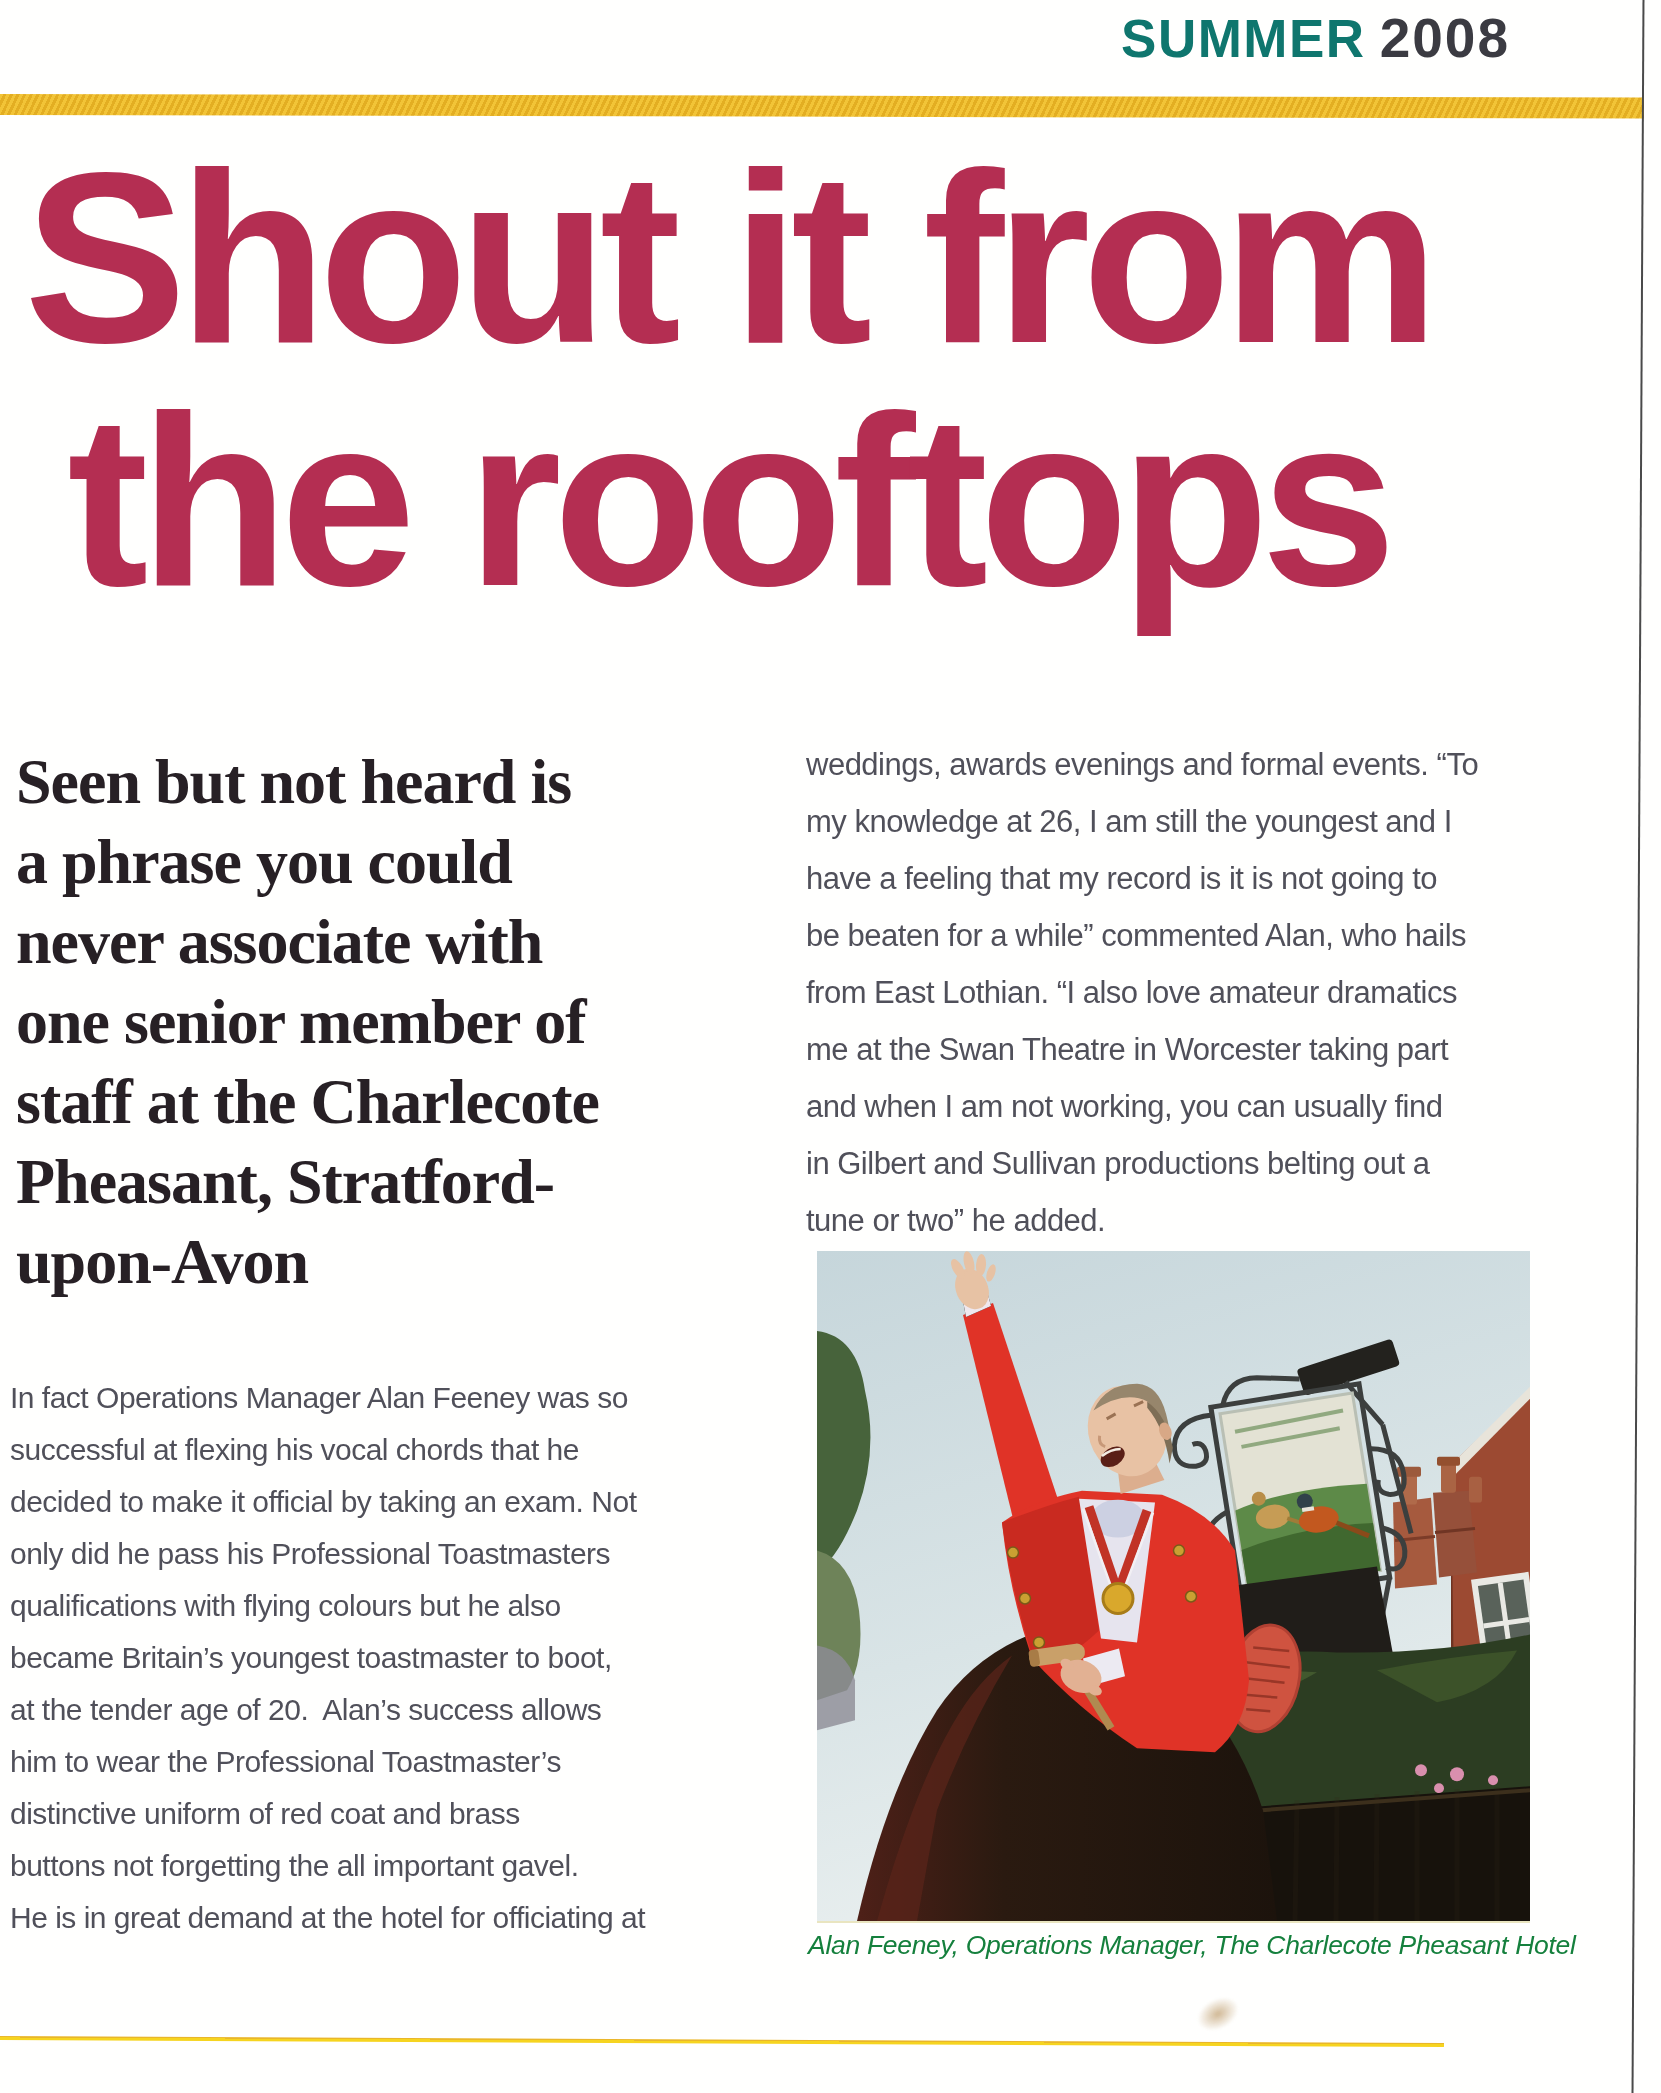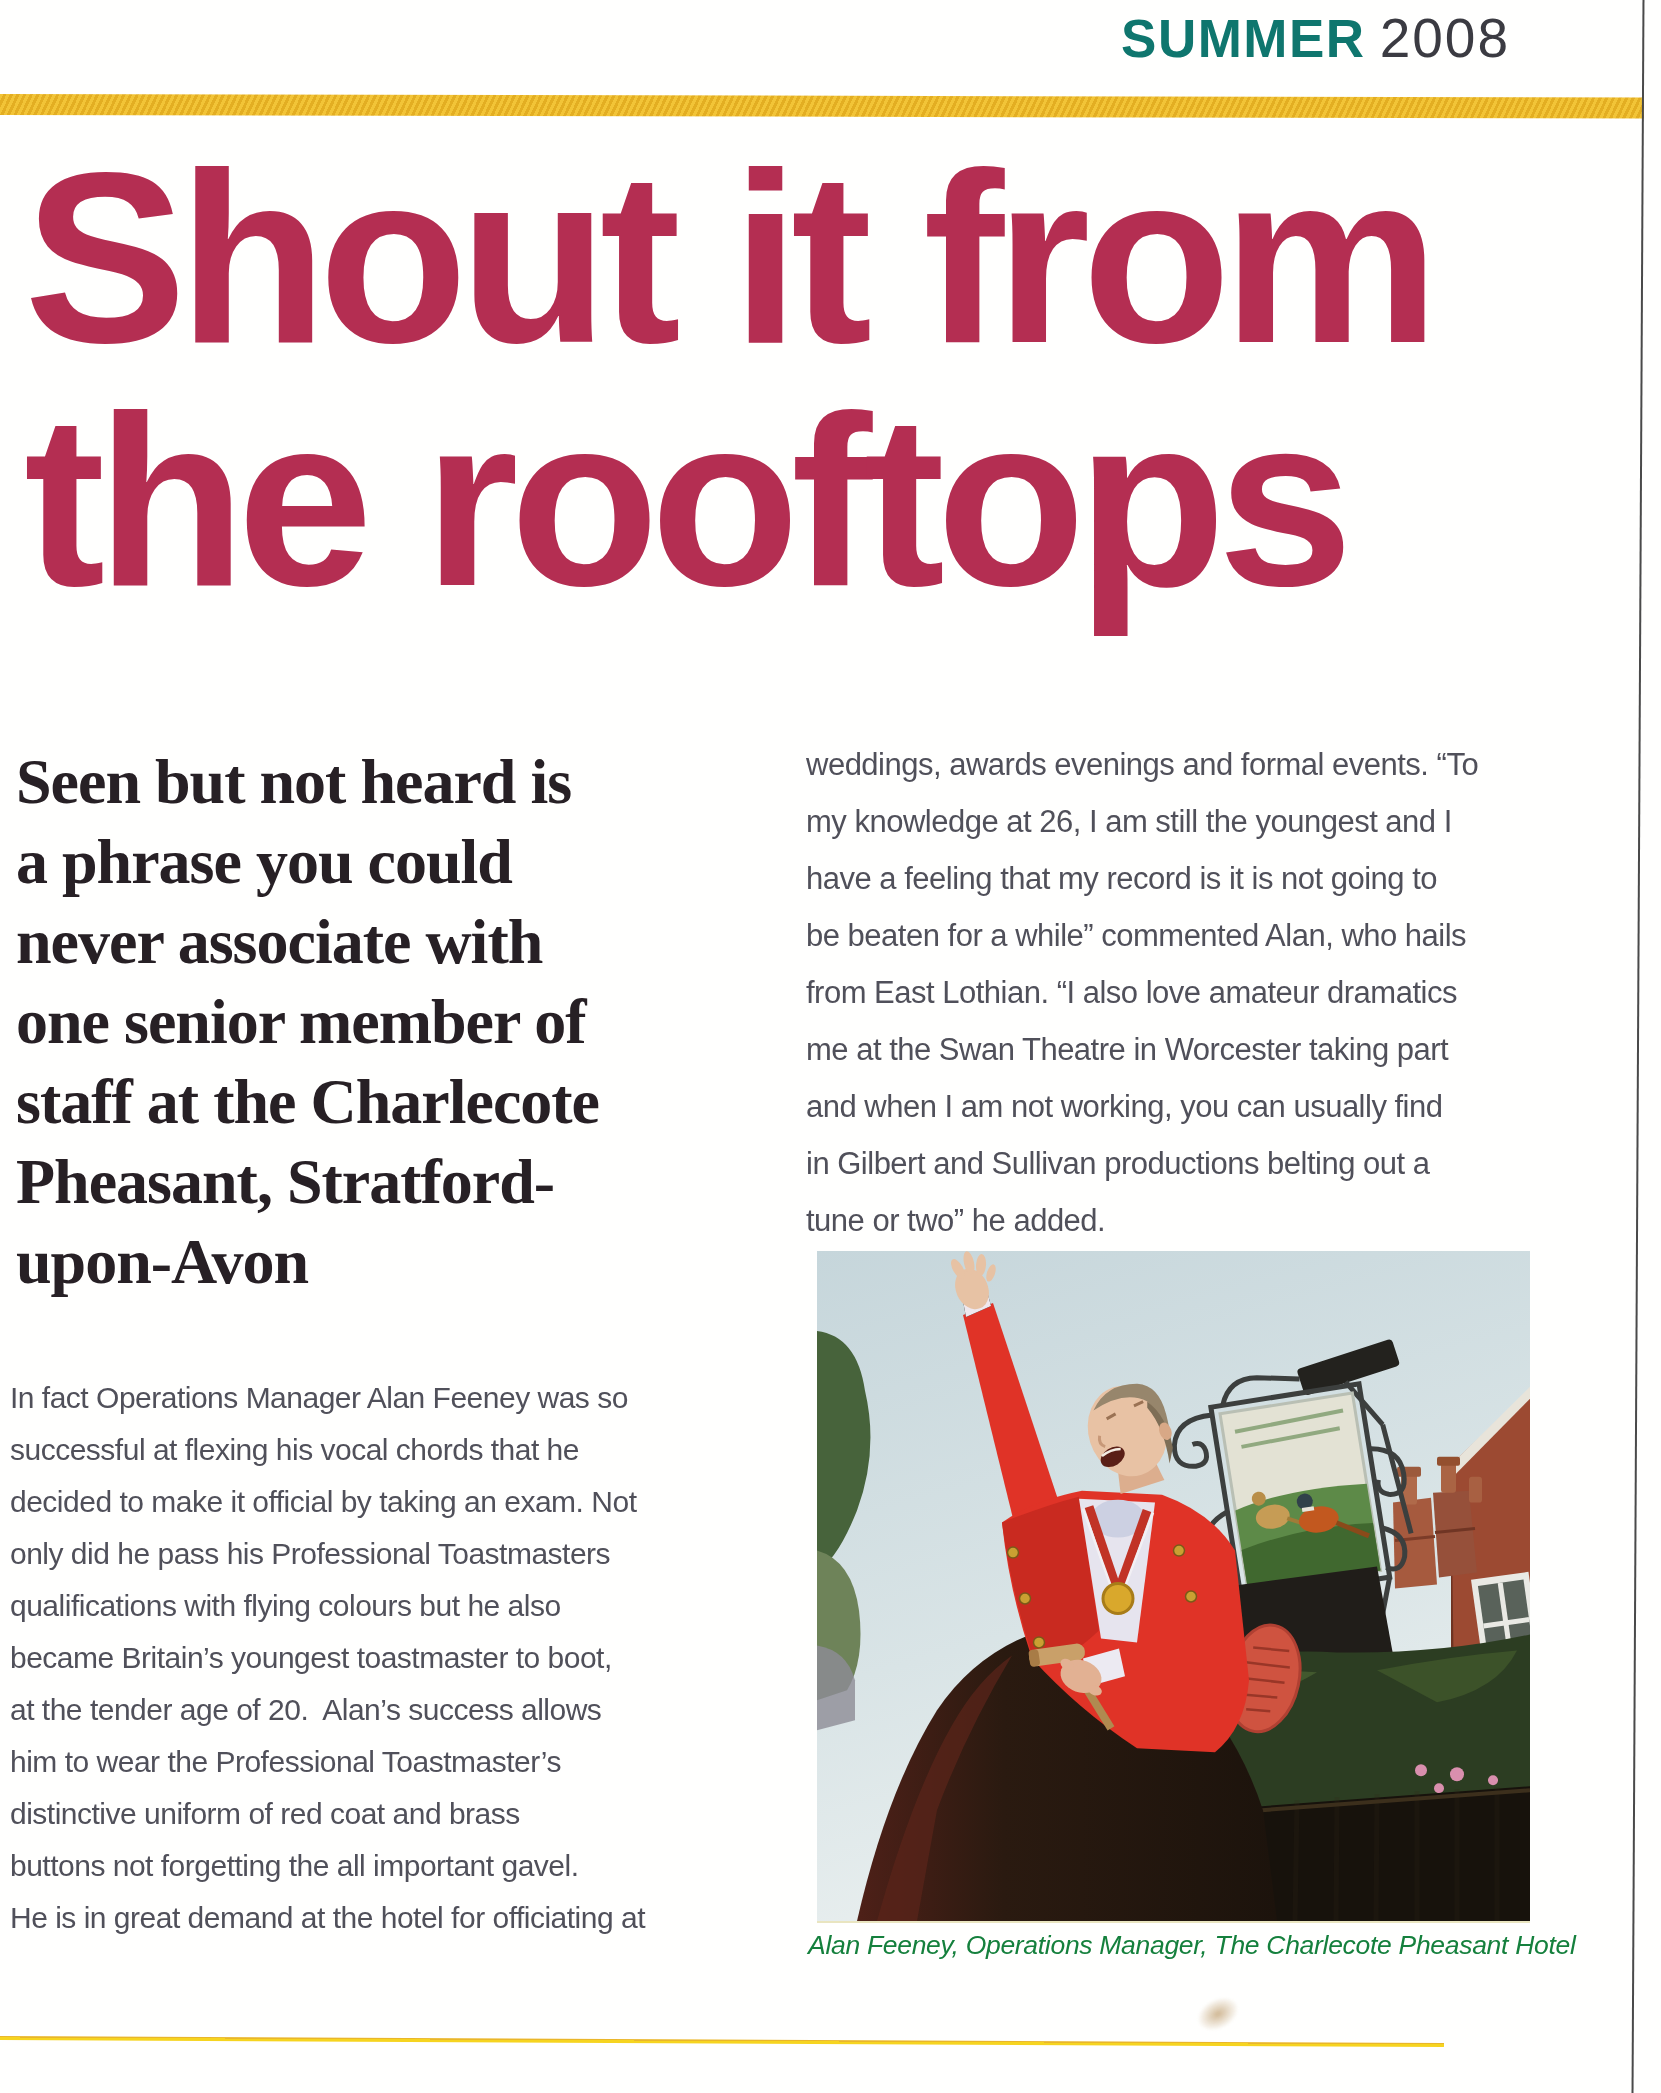--- a/index.html
+++ b/index.html
@@ -1,36 +1,36 @@
 <!DOCTYPE html>
 <html><head>
 <meta charset="utf-8">
 <style>
   html,body{margin:0;padding:0;background:#ffffff;}
   .page{position:relative;width:1661px;height:2093px;background:#fffffe;overflow:hidden;
         font-family:"Liberation Sans",sans-serif;}
   
   .issue{position:absolute;top:6px;right:151px;white-space:nowrap;}
   .issue .season{font-size:53px;font-weight:bold;letter-spacing:1.5px;color:#0f766e;}
-  .issue .year{font-size:55px;font-weight:400;letter-spacing:2px;color:#3b3b42;margin-left:14px;}
+  .issue .year{font-size:55px;font-weight:700;letter-spacing:2px;color:#3b3b42;margin-left:14px;}
   
   .gold-band{position:absolute;left:0;top:94px;width:1644px;height:21px;
      background:repeating-linear-gradient(115deg,#f2c437 0 3px,#e3ae22 3px 6px);
      transform:rotate(0.12deg);transform-origin:left center;}
   .bottom-rule{position:absolute;left:0;top:2036px;width:1444px;height:4px;
      background:linear-gradient(180deg,#e9b62a 0 35%,#f6d41f 35% 100%);
      transform:rotate(0.28deg);transform-origin:left center;}
   .edge-line{position:absolute;left:1637px;top:-4px;width:2px;height:2102px;
      background:#4a4a4a;transform:rotate(0.3deg);transform-origin:center center;}
   .smudge{position:absolute;left:1196px;top:1999px;width:44px;height:30px;border-radius:50%;
      background:radial-gradient(ellipse at center,rgba(170,126,64,.55),rgba(170,126,64,0) 70%);
      filter:blur(1px);transform:rotate(-28deg);}
   
   .headline{position:absolute;left:24px;top:136px;color:#b42e52;font-weight:bold;
-     font-size:244px;line-height:243px;letter-spacing:-0.035em;white-space:nowrap;}
+     font-size:244px;line-height:243px;letter-spacing:-0.035em;white-space:nowrap;text-align:center;}
   
   .standfirst{position:absolute;left:16px;top:742px;color:#272025;
      font-family:"Liberation Serif",serif;font-weight:bold;
      font-size:64px;line-height:80px;letter-spacing:-1px;white-space:nowrap;}
   
   .bodycol{color:#50505a;font-weight:300;}
   .bodycol > div{white-space:pre;}
   .col-left{position:absolute;left:10px;top:1372px;font-size:30px;line-height:52px;letter-spacing:-0.5px;}
   .col-right{position:absolute;left:806px;top:736px;font-size:31px;line-height:57px;letter-spacing:-0.5px;}
   

